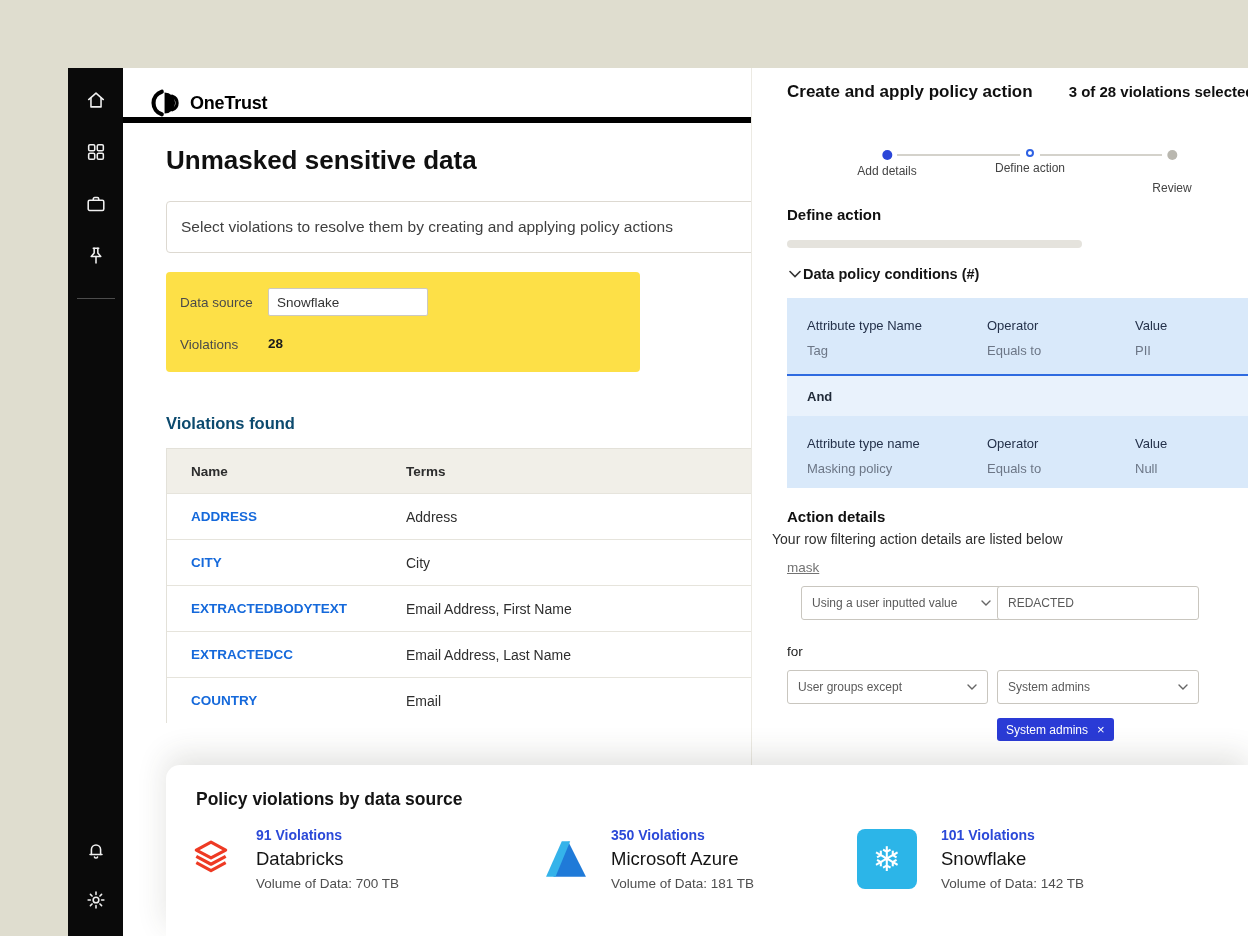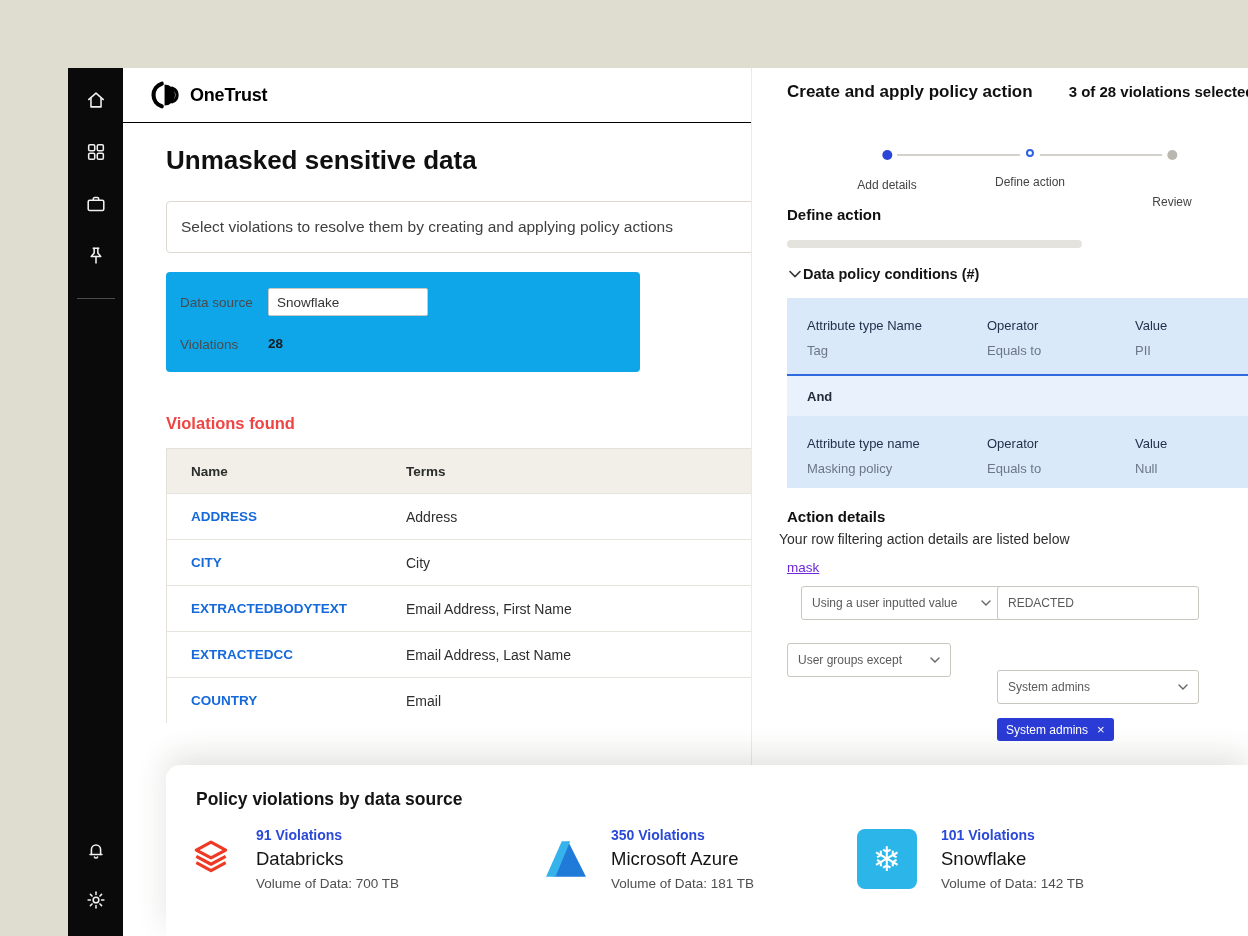--- a/index.html
+++ b/index.html
@@ -11,40 +11,40 @@
           display:flex; flex-direction:column; align-items:center; padding-top:20px; z-index:3; }
   .rail .ic { width:24px; height:24px; margin-bottom:28px; display:flex; align-items:center; justify-content:center; cursor:pointer; }
   .rail .divider { width:38px; height:1px; background:#4c4c4c; margin:2px 0 0; }
   .rail .spacer { flex:1; }
   .rail .ic.bottom1 { margin-bottom:26px; }
   .rail .ic.bottom2 { margin-bottom:24px; }
   .rail svg { stroke:#f0f0f0; fill:none; stroke-width:1.7; stroke-linecap:round; stroke-linejoin:round; }
 
   
   .main { position:absolute; left:123px; top:68px; width:628px; height:868px; background:#fff; overflow:hidden; z-index:1; }
-  .topbar { position:absolute; top:0; left:0; width:100%; height:55px; border-bottom:1px solid #000000;
-            display:flex; align-items:center; padding-left:27px; }
+  .topbar { position:absolute; top:0; left:0; width:100%; height:55px; border-bottom:6px solid #000000;
+            display:flex; align-items:flex-end; padding-left:27px; }
   .logo { display:flex; align-items:center; gap:8px; }
   .logo-text { font-size:18px; font-weight:700; color:#000; letter-spacing:-0.2px; }
 
   .page-title { position:absolute; left:43px; top:77px; font-size:26px; font-weight:700; color:#101010; white-space:nowrap; }
 
   .banner { position:absolute; left:43px; top:133px; width:600px; height:52px; border:1px solid #ddd9d1;
             border-radius:4px; display:flex; align-items:center; padding:0 14px; font-size:15.5px; color:#3f3f3f;
             white-space:nowrap; overflow:hidden; background:#fff; }
 
-  .summary { position:absolute; left:43px; top:204px; width:474px; height:100px; background:#0ea5e9; border-radius:4px; }
+  .summary { position:absolute; left:43px; top:204px; width:474px; height:100px; background:#fde047; border-radius:4px; }
   .summary .lbl { position:absolute; left:14px; font-size:13.5px; color:#4a4a4a; }
   .summary .lbl.r1 { top:23px; }
   .summary .lbl.r2 { top:65px; }
   .summary input { position:absolute; left:102px; top:16px; width:160px; height:28px; border:1px solid #ccc9c1;
                    border-radius:2px; font-size:13.5px; color:#333; padding:0 8px; font-family:"Liberation Sans", sans-serif; background:#fff; }
   .summary .count { position:absolute; left:102px; top:64px; font-size:13.5px; font-weight:700; color:#1b1b1b; }
 
-  .section-title { position:absolute; left:43px; top:346px; font-size:16.5px; font-weight:700; color:#ef4444; }
+  .section-title { position:absolute; left:43px; top:346px; font-size:16.5px; font-weight:700; color:#0c4a6e; }
 
   .vtable { position:absolute; left:43px; top:380px; width:640px; border:1px solid #e3e1d9; border-bottom:none; font-size:13.5px; }
   .vtable .thead { display:flex; height:44px; background:#f1efe8; align-items:center; font-weight:700; color:#2d2d2d; }
   .vtable .row { display:flex; height:46px; background:#fff; border-top:1px solid #e6e4dc; align-items:center; }
   .vtable .c1 { width:227px; padding-left:24px; flex:none; }
   .vtable .c2 { flex:1; padding-left:12px; font-size:14px; color:#2e2e2e; }
   .vtable .row .c1 { font-weight:700; color:#1569db; cursor:pointer; }
 
   
   .panel { position:absolute; left:751px; top:68px; width:497px; height:868px; background:#fff; border-left:1px solid #eceae3;
@@ -52,52 +52,52 @@
   .wizard-title { position:absolute; left:35px; top:14px; display:flex; align-items:baseline; gap:36px; white-space:nowrap; }
   .wizard-title .t1 { font-size:17px; font-weight:700; color:#101010; }
   .wizard-title .t2 { font-size:15px; font-weight:700; color:#101010; }
 
   .stepper { position:absolute; left:35px; top:78px; width:430px; height:56px; }
   .step { position:absolute; top:0; transform:translateX(-50%); display:flex; flex-direction:column; align-items:center; cursor:pointer; }
   .dot { width:10px; height:10px; border-radius:50%; margin-top:4px; }
   .dot.complete { background:#2b46d8; }
   .dot.current { width:8px; height:8px; background:#fff; border:2.5px solid #2f62e4; margin-top:3px; }
   .dot.upcoming { background:#b9b7af; }
-  .step .slabel { margin-top:18px; font-size:12px; color:#444; white-space:nowrap; }
+  .step .slabel { margin-top:4px; font-size:12px; color:#444; white-space:nowrap; }
   .sline { position:absolute; top:8px; height:2px; background:#d4d2cb; }
 
   .define-title { position:absolute; left:35px; top:138px; font-size:15px; font-weight:700; color:#101010; }
   .progress { position:absolute; left:35px; top:172px; width:295px; height:8px; background:#e5e3dd; border-radius:4px; }
 
   .cond-head { position:absolute; left:37px; top:198px; display:flex; align-items:center; gap:2px; cursor:pointer; }
   .cond-head .txt { font-size:14.5px; font-weight:700; color:#141414; }
 
   .conds { position:absolute; left:35px; top:230px; width:462px; }
   .cgroup { background:#d9e9fa; padding:20px 0 0 20px; }
   .cgroup.first { height:78px; border-bottom:2px solid #2f6be0; }
   .cgroup.second { height:72px; }
   .crow { display:grid; grid-template-columns:180px 148px 1fr; }
   .crow.h { font-size:13px; color:#24314a; font-weight:500; }
   .crow.v { margin-top:10px; font-size:13px; color:#6c7686; }
   .androw { height:40px; background:#e9f2fc; display:flex; align-items:center; padding-left:20px;
             font-size:13px; font-weight:600; color:#1f2937; }
 
   .ad-title { position:absolute; left:35px; top:440px; font-size:15px; font-weight:700; color:#101010; }
-  .ad-sub { position:absolute; left:27px; top:463px; font-size:14px; color:#2e2e2e; }
-  .mask-lbl { position:absolute; left:35px; top:492px; font-size:13.5px; color:#6d28d9;text-decoration:underline; }
+  .ad-sub { position:absolute; left:20px; top:463px; font-size:14px; color:#2e2e2e; }
+  .mask-lbl { position:absolute; left:35px; top:492px; font-size:13.5px; color:#737373;text-decoration:underline; }
   .for-lbl { position:absolute; left:35px; top:576px; font-size:13.5px; color:#222; }
 
   .combo { position:absolute; height:34px; border:1px solid #c9c6bf; border-radius:3px; background:#fff;
            display:flex; align-items:center; justify-content:space-between; padding:0 10px; font-size:12px; color:#5a5a5a;
            cursor:pointer; white-space:nowrap; }
   .txtinput { position:absolute; height:34px; border:1px solid #c9c6bf; border-radius:3px; background:#fff;
               padding:0 10px; font-size:12px; color:#5a5a5a; font-family:"Liberation Sans", sans-serif; }
   .row1a { left:49px; top:518px; width:201px; }
   .row1b { left:245px; top:518px; width:202px;padding-left:10px; }
-  .row2a { left:35px; top:575px; width:164px; }
+  .row2a { left:35px; top:602px; width:201px; }
   .row2b { left:245px; top:602px; width:202px; }
 
   .chip { position:absolute; left:245px; top:650px; height:23px; background:#2a3bd6; border-radius:3px; color:#fff;
           display:inline-flex; align-items:center; gap:9px; padding:0 9px; font-size:12px; }
   .chip .x { cursor:pointer; font-size:13px; line-height:1; }
 
   
   .sheet { position:absolute; left:166px; top:765px; width:1082px; height:171px; background:#fff;
            border-top-left-radius:14px; box-shadow:0 -10px 30px rgba(55,55,42,.14); z-index:5; }
   .sheet-title { position:absolute; left:30px; top:24px; font-size:17.5px; font-weight:700; color:#141414; }

